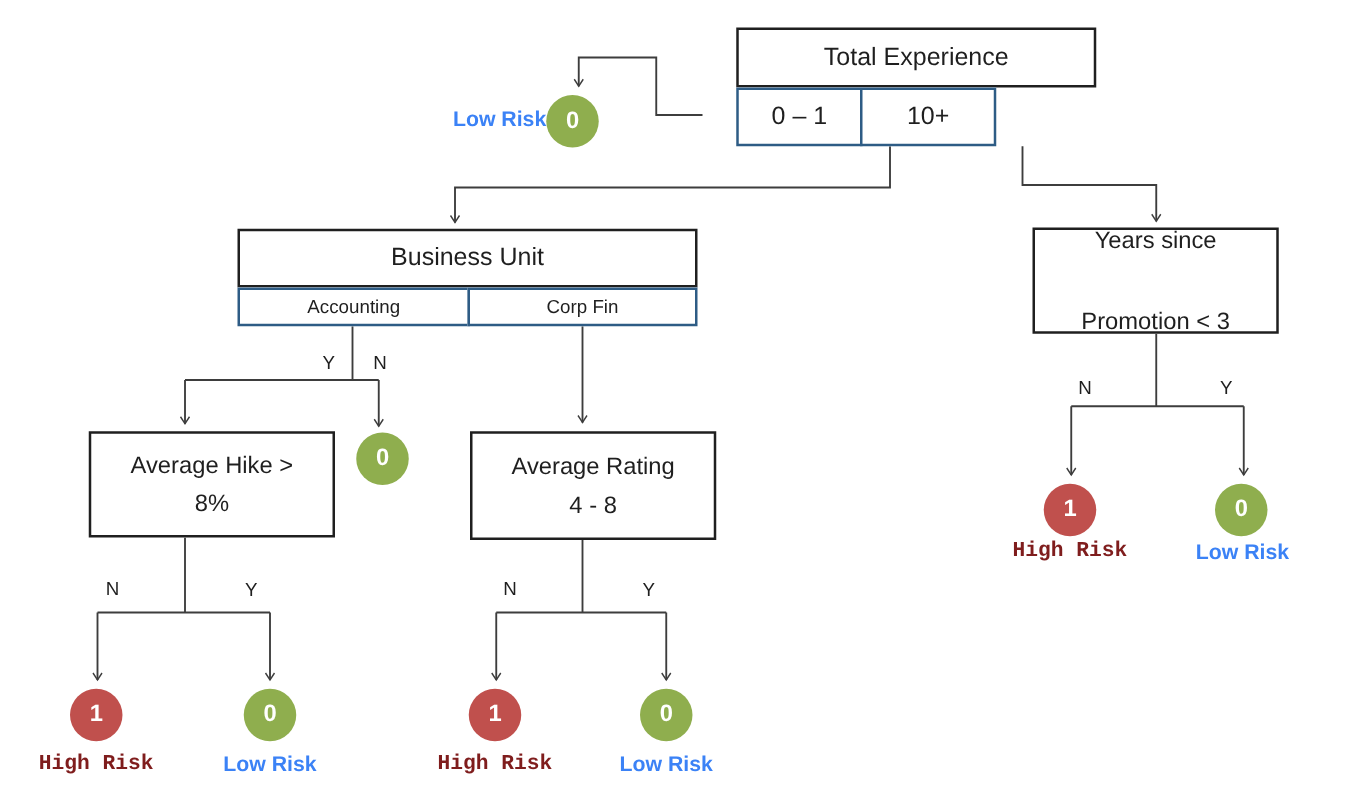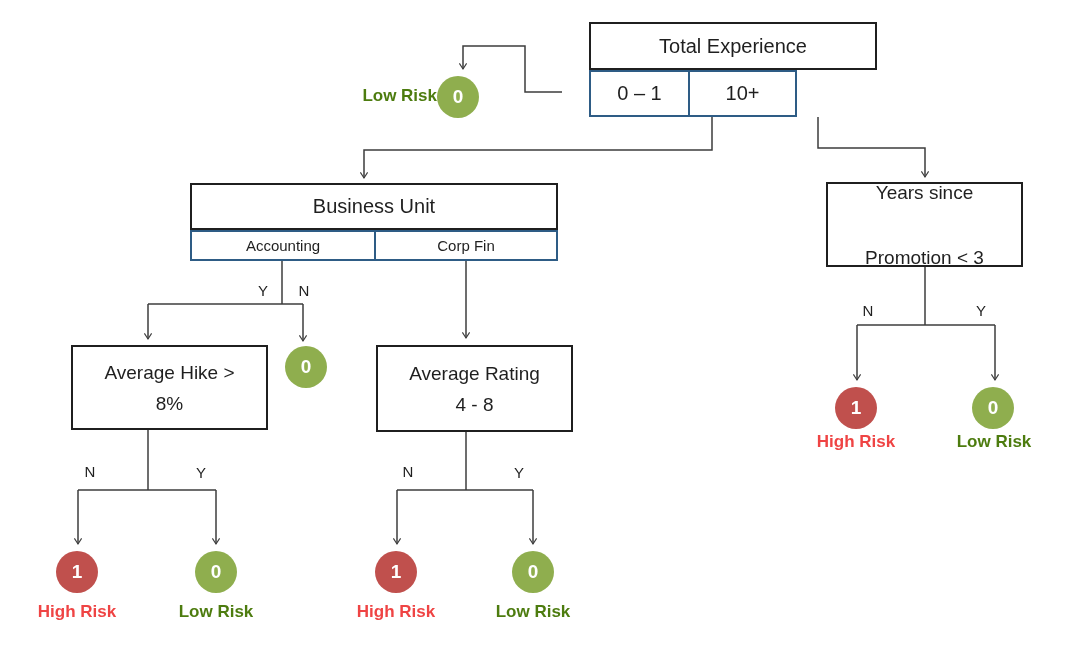--- a/index.html
+++ b/index.html
@@ -45,22 +45,22 @@
     width: 42px; height: 42px; border-radius: 50%;
     display: flex; align-items: center; justify-content: center;
     color: #ffffff; font-size: 19px; font-weight: bold;
   }
   .leaf-low  { background: #8fae4e; }
   .leaf-high { background: #c0504d; }
 
   .risk-label {
     font-size: 17px; font-weight: bold; text-align: center; width: 100px;
   }
-  .risk-low  { color: #4d7c0f; }
-  .risk-high { color: #ef4444; }
+  .risk-low  { color: #3b82f6; }
+  .risk-high { color: #7f1d1d; font-family: Liberation Mono, monospace; }
 
   .edge-label {
     font-size: 15px; width: 22px; text-align: center; color: #1f1f1f;
   }
 </style>
 </head>
 <body>
 
 <div id="stage">
 

